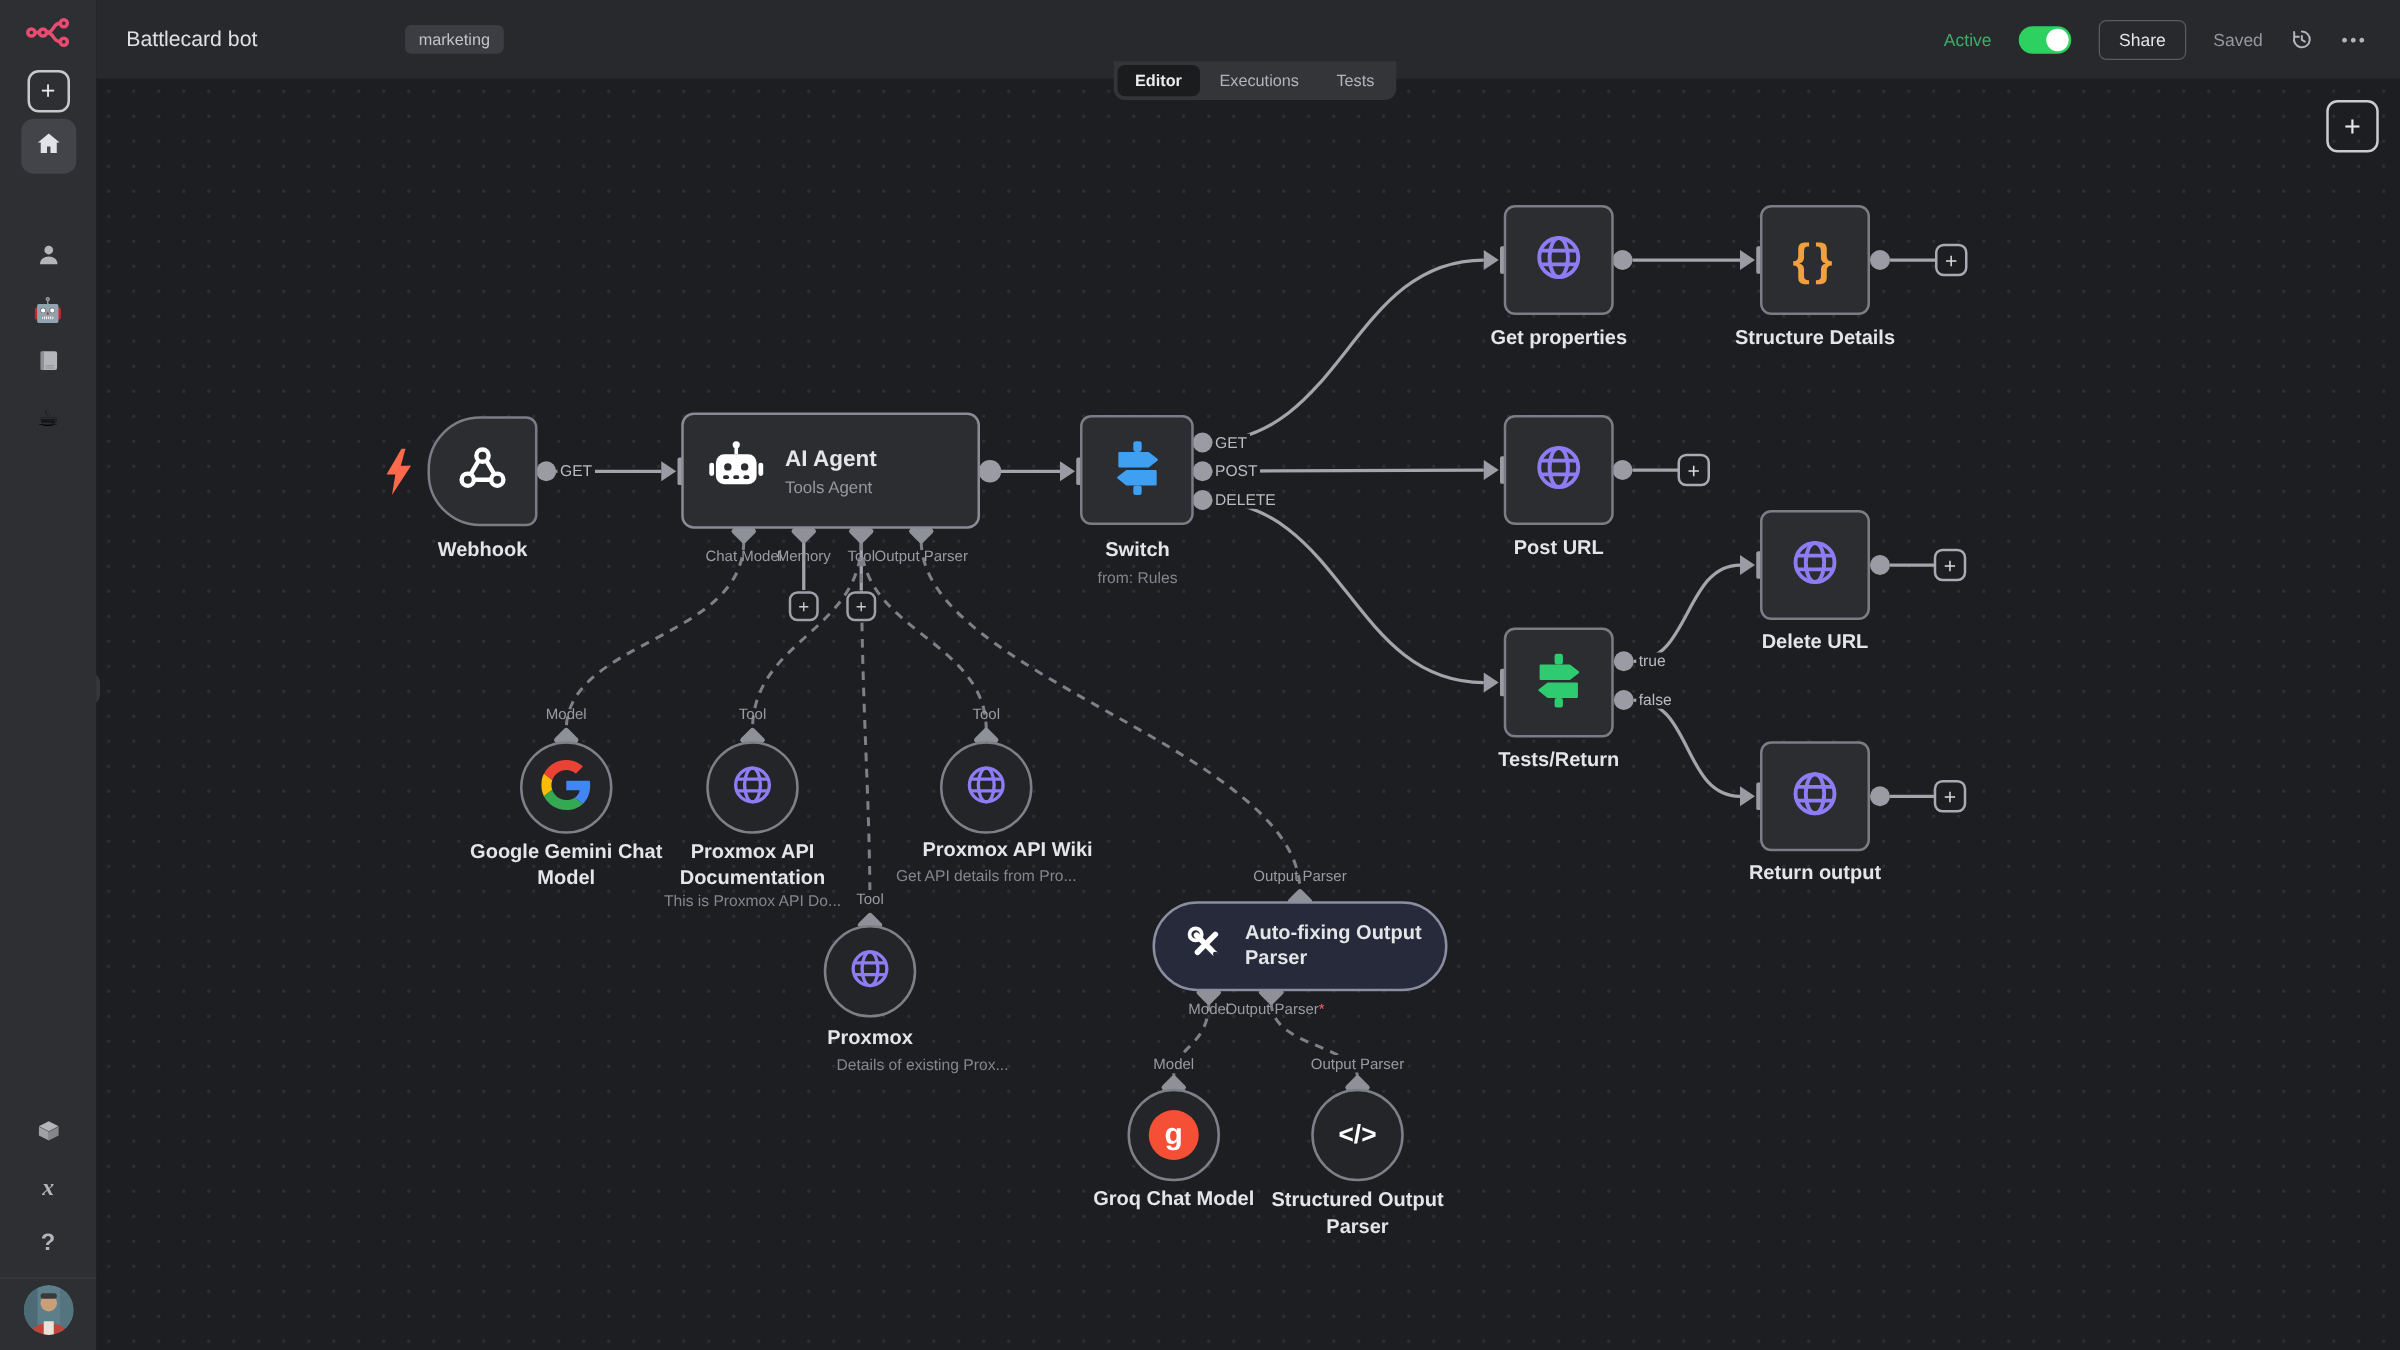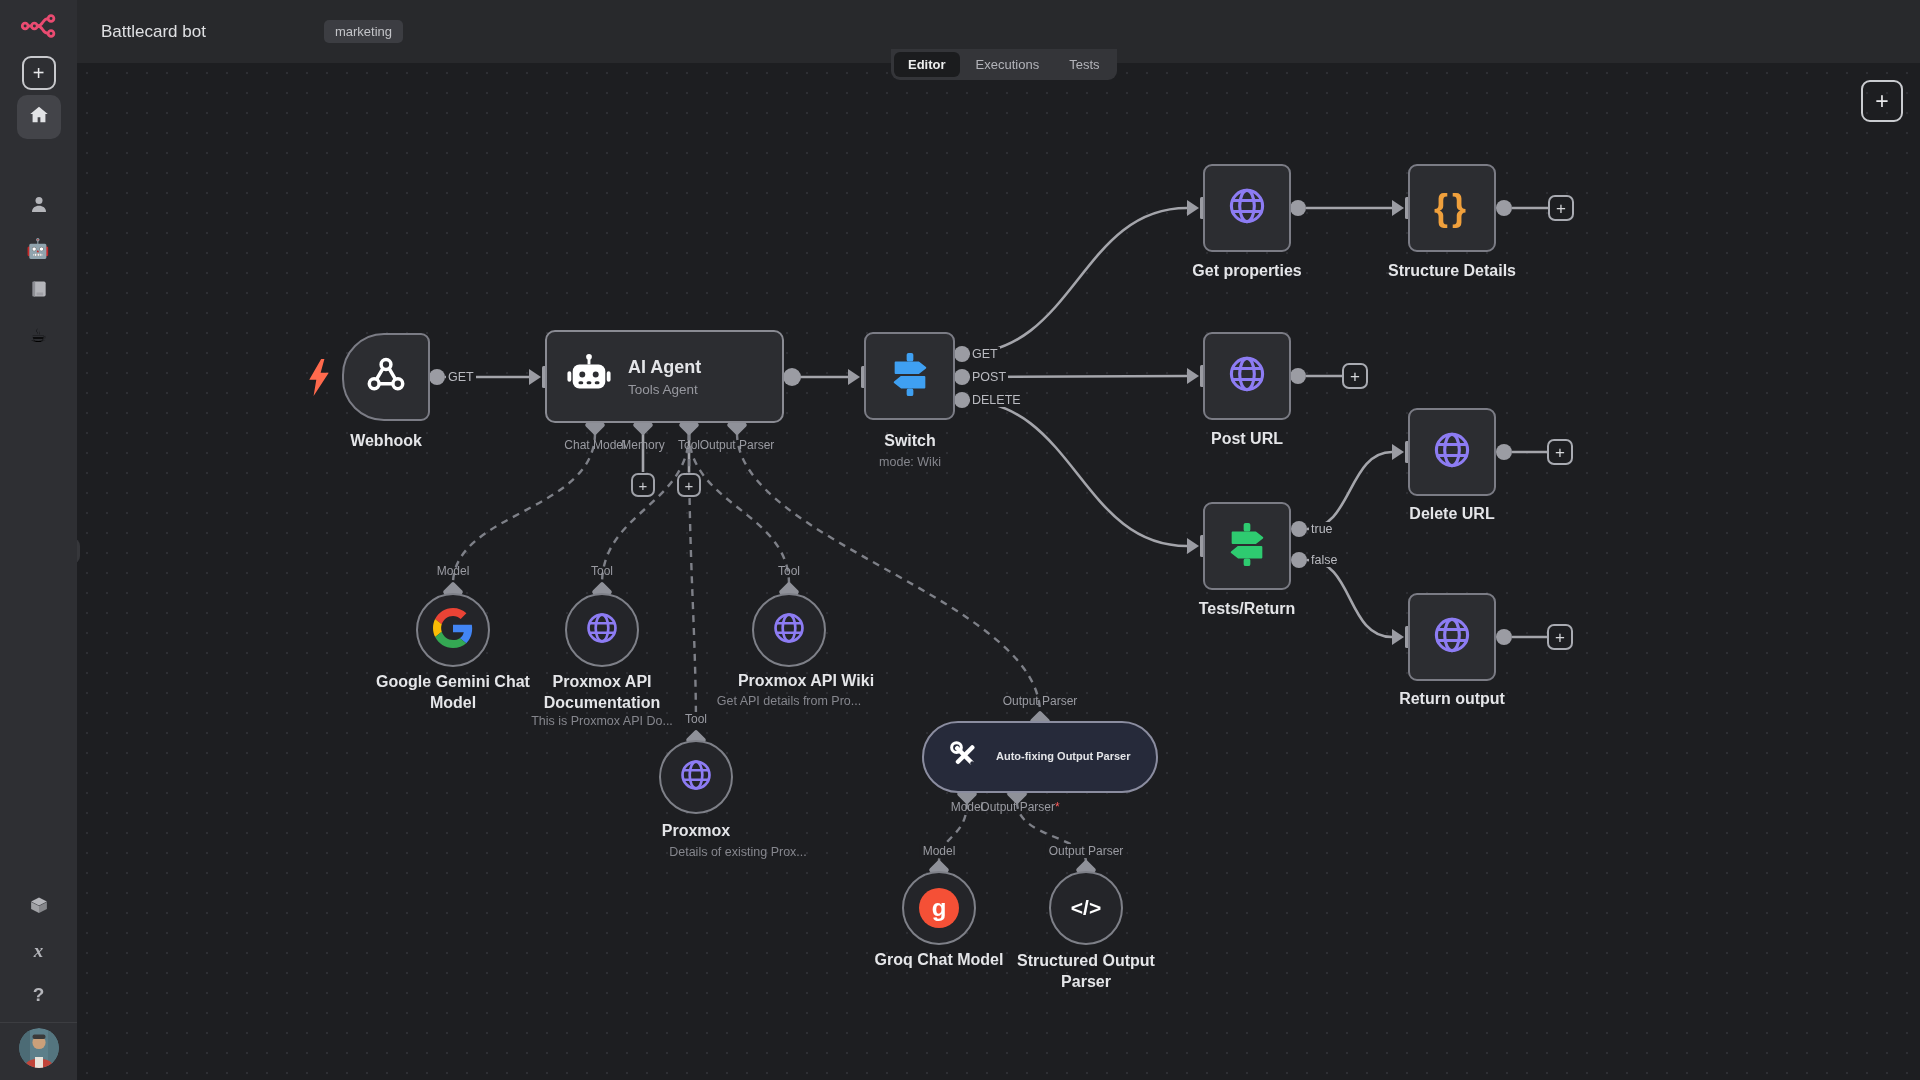--- a/index.html
+++ b/index.html
@@ -37,21 +37,21 @@
   .node-label { position:absolute; transform:translateX(-50%); text-align:center;
     color:var(--text); font-size:16px; font-weight:600; white-space:nowrap; z-index:3;}
   .node-label.wrap { white-space:normal; line-height:1.3; }
   .node-sub { position:absolute; transform:translateX(-50%); text-align:center;
     color:var(--dim); font-size:12.5px; white-space:nowrap; z-index:3;}
   .port-label { position:absolute; transform:translateX(-50%); color:#9a9ba2;
     font-size:12px; white-space:nowrap; z-index:2;}
   .conn-label { position:absolute; transform:translateY(-50%); color:#babbc1;
     font-size:12.5px; background:var(--canvas); padding:0 2px; z-index:2; white-space:nowrap;}
   .req { color:#ff5c5c; }
-  .pill-title { color:var(--text); font-size:11px; font-weight:600; line-height:1.25; width:160px;}
+  .pill-title { color:var(--text); font-size:16px; font-weight:600; line-height:1.25; width:160px;}
   .agent-title { color:var(--text); font-size:18px; font-weight:700; }
   .agent-sub { color:var(--muted); font-size:13.5px; margin-top:4px; }
   .plus-endpoint { position:absolute; width:26px; height:26px; border:2px solid #a9abb2;
     border-radius:7px; background:var(--canvas); color:#d6d7da; font-size:17px;
     display:flex; align-items:center; justify-content:center; z-index:3; line-height:1;}
   .plus-mini { position:absolute; width:24px; height:24px; border:2px solid #9fa1a8;
     border-radius:7px; color:#c9cacf; font-size:15px; display:flex; align-items:center;
     justify-content:center; z-index:3; line-height:1; background:var(--canvas);}
   .canvas-add { position:absolute; width:42px; height:42px; border:2px solid #caccd0;
     border-radius:9px; color:#e8e9eb; font-size:23px; display:flex; align-items:center;
@@ -248,21 +248,21 @@
         <g fill="#3fa0f2" stroke="#3fa0f2" stroke-width="2" stroke-linejoin="round">
           <rect x="21.5" y="3" width="5" height="7" rx="1"></rect>
           <polygon points="9,12 33,12 40,17.5 33,23 9,23"></polygon>
           <polygon points="39,27 15,27 8,32.5 15,38 39,38"></polygon>
           <rect x="21.5" y="40" width="5" height="6" rx="1"></rect>
         </g>
       </svg>
     </span>
   </div>
   <div class="node-label" style="left:910px; top:432px;">Switch</div>
-  <div class="node-sub" style="left:910px; top:455px;">mode: Wiki</div>
+  <div class="node-sub" style="left:910px; top:455px;">from: Rules</div>
   <div class="conn-label" style="left:970px; top:354px;">GET</div>
   <div class="conn-label" style="left:970px; top:377px;">POST</div>
   <div class="conn-label" style="left:970px; top:400px;">DELETE</div>
 
   <div class="node-sq" style="left:1203px; top:164px;">
     <span>
       <svg viewBox="0 0 48 48" width="44" height="44" fill="none" stroke="#8d7cf3" stroke-width="3.4">
         <circle cx="24" cy="24" r="17"></circle>
           <ellipse cx="24" cy="24" rx="8" ry="17"></ellipse>
           <path d="M8 18h32M8 30h32"></path>
@@ -410,20 +410,36 @@
   </div>
   <div class="node-label wrap" style="left:1086px; top:951px; width:180px;">Structured Output Parser</div>
 
   <div class="canvas-add" style="left:1861px; top:80px;">+</div>
   <div class="collapse-tab">›</div>
 </div>
 
 <div class="topbar">
   <div class="tb-title">Battlecard bot</div>
   <div class="tb-tag">marketing</div>
+  <div class="tb-right">
+    <span class="tb-active">Active</span>
+    <span class="toggle">
+        <span class="knob"></span>
+      </span>
+    <button class="tb-share">Share</button>
+    <span class="tb-saved">Saved</span>
+    <span class="tb-icon">
+      <svg viewBox="0 0 24 24" width="19" height="19" fill="none" stroke="#b4b5ba" stroke-width="2" stroke-linecap="round" stroke-linejoin="round">
+        <path d="M12 4 a8 8 0 1 1 -7.7 5.8"></path>
+          <polyline points="4.2,4.6 4.3,9.4 9,9.4"></polyline>
+          <polyline points="12,8.5 12,12.5 15,14.2"></polyline>
+      </svg>
+    </span>
+    <span class="tb-more">•••</span>
+  </div>
 </div>
 
 <div class="tabbar">
   <span class="tab active">Editor</span>
   <span class="tab">Executions</span>
   <span class="tab">Tests</span>
 </div>
 
 <div class="sidebar">
   <div class="sb-item" style="top:26px;">

